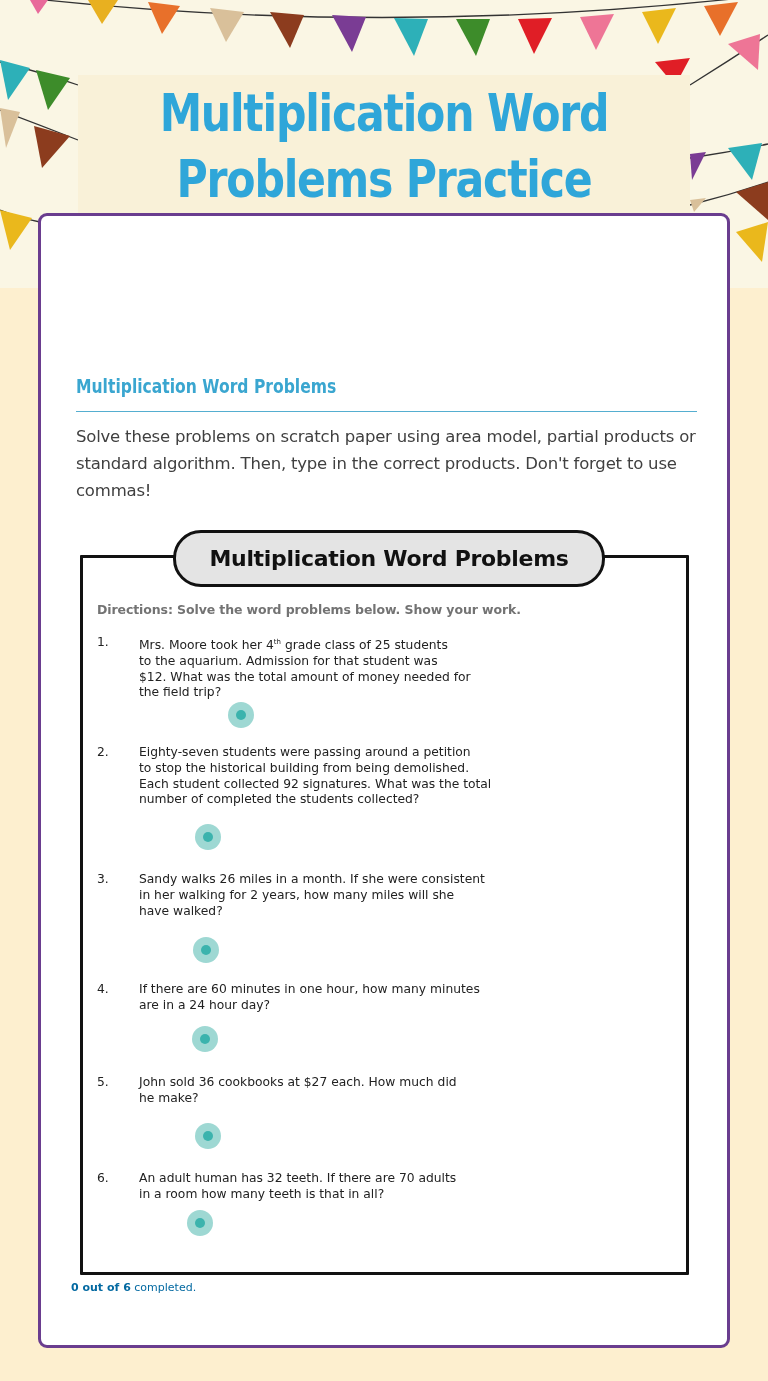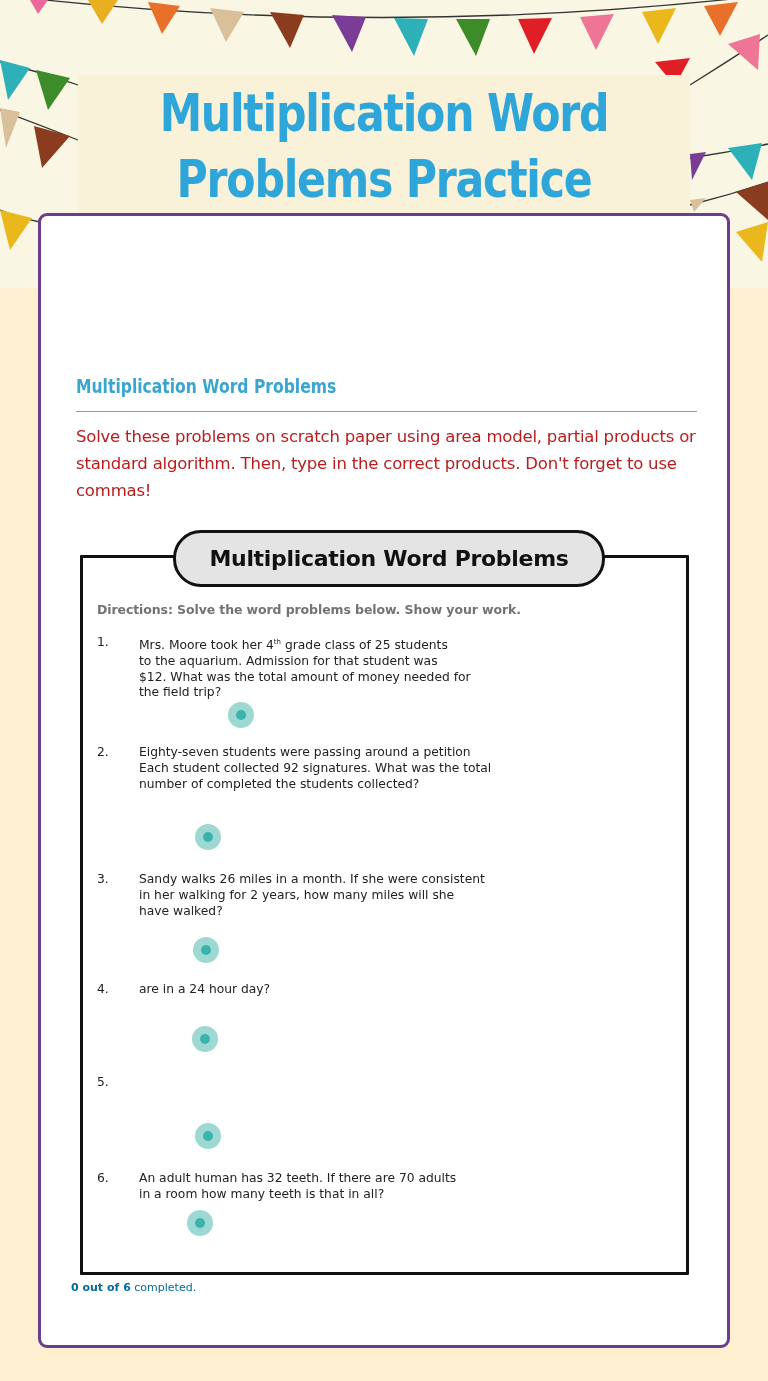--- a/index.html
+++ b/index.html
@@ -45,21 +45,21 @@
     transform: scaleX(0.82);
     transform-origin: left top;
     white-space: nowrap;
   }
   .section-rule {
     position: absolute; left: 76px; top: 411px; width: 621px; height: 1px;
     background: #55aed0;
   }
   .instructions {
     position: absolute; left: 76px; top: 423px; width: 625px;
-    color: #b91c1c;
+    color: #404040;
     font-family: "DejaVu Sans", sans-serif;
     font-size: 16.5px;
     line-height: 27px;
     letter-spacing: -0.2px;
   }
   
   .worksheet {
     position: absolute; left: 80px; top: 555px; width: 609px; height: 720px;
     border: 3px solid #111;
     border-radius: 1px;
@@ -175,47 +175,51 @@
     <div>$12. What was the total amount of money needed for</div>
     <div>the field trip?</div>
   </div>
 </div>
 <div class="hotspot" style="left:228px; top:702px;"></div>
 
 <div class="problem" style="top:745px;">
   <span class="num">2.</span>
   <div class="text">
     <div>Eighty-seven students were passing around a petition</div>
+    <div>to stop the historical building from being demolished.</div>
     <div>Each student collected 92 signatures. What was the total</div>
     <div>number of completed the students collected?</div>
   </div>
 </div>
 <div class="hotspot" style="left:195px; top:824px;"></div>
 
 <div class="problem" style="top:872px;">
   <span class="num">3.</span>
   <div class="text">
     <div>Sandy walks 26 miles in a month. If she were consistent</div>
     <div>in her walking for 2 years, how many miles will she</div>
     <div>have walked?</div>
   </div>
 </div>
 <div class="hotspot" style="left:193px; top:937px;"></div>
 
 <div class="problem" style="top:982px;">
   <span class="num">4.</span>
   <div class="text">
+    <div>If there are 60 minutes in one hour, how many minutes</div>
     <div>are in a 24 hour day?</div>
   </div>
 </div>
 <div class="hotspot" style="left:192px; top:1026px;"></div>
 
 <div class="problem" style="top:1075px;">
   <span class="num">5.</span>
   <div class="text">
+    <div>John sold 36 cookbooks at $27 each. How much did</div>
+    <div>he make?</div>
   </div>
 </div>
 <div class="hotspot" style="left:195px; top:1123px;"></div>
 
 <div class="problem" style="top:1171px;">
   <span class="num">6.</span>
   <div class="text">
     <div>An adult human has 32 teeth. If there are 70 adults</div>
     <div>in a room how many teeth is that in all?</div>
   </div>

